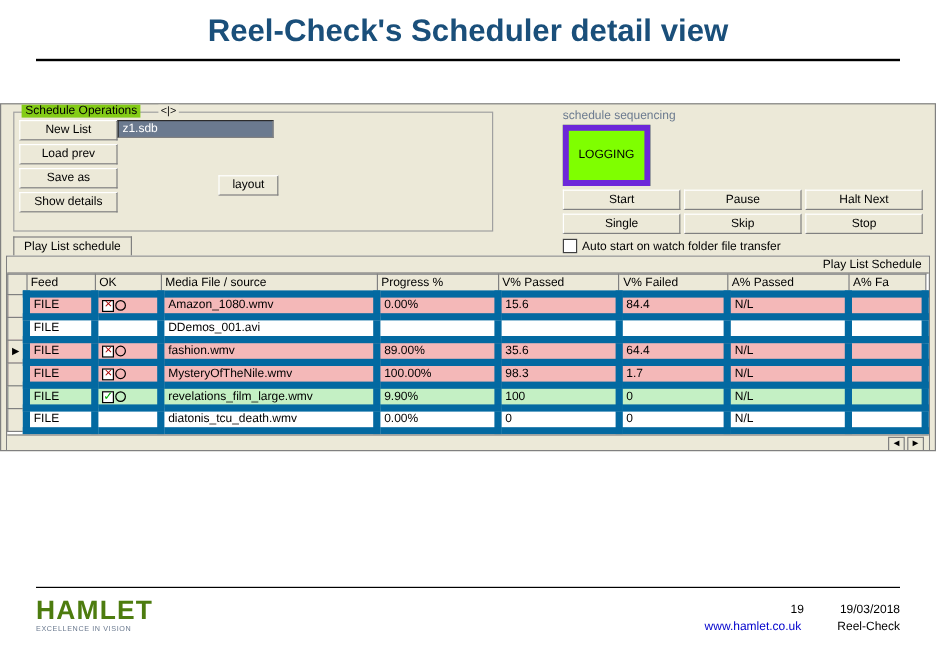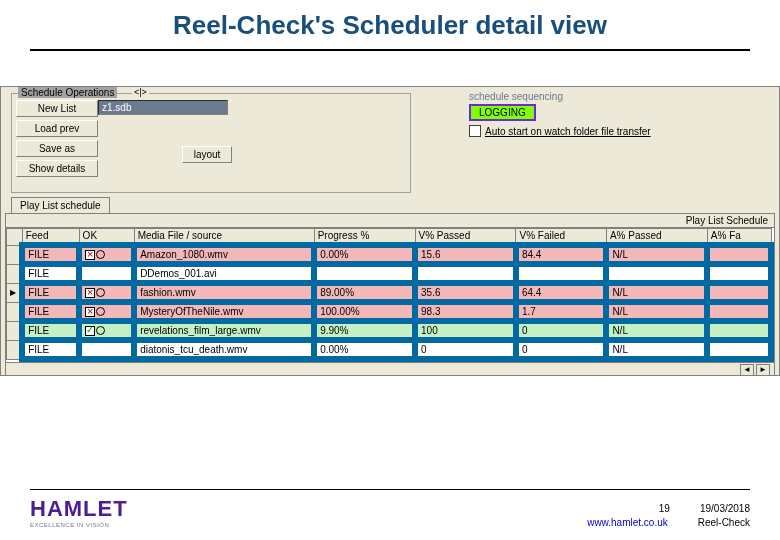--- a/index.html
+++ b/index.html
@@ -1,31 +1,31 @@
 <!DOCTYPE html>
 <html><head>
 <meta charset="utf-8">
 <style>
   * { box-sizing: border-box; margin: 0; padding: 0; }
   body { font-family: Arial, sans-serif; width: 780px; height: 540px; background: #fff; position: relative; }
   .slide-title { color: #1a4f7a; font-size: 26px; font-weight: bold; padding: 10px 30px 8px 30px; text-align: center; }
   .title-underline { height: 2px; background: #000; margin: 0 30px 0 30px; }
   .app-area { margin: 35px 0 0 0; background: #ece9d8; border: 1px solid #808080; font-size: 10px; font-family: Tahoma, sans-serif; position: relative; height: 290px; overflow: hidden; }
   .group { border: 1px solid #a0a0a0; margin: 4px 6px; padding: 6px 4px 4px 4px; position: relative; }
-  .group-label { position: absolute; top: -7px; left: 6px; background: #a3a3a3; padding: 0 3px; font-size: 10px; }
+  .group-label { position: absolute; top: -7px; left: 6px; background: #84cc16; padding: 0 3px; font-size: 10px; }
   .btn { background: #ece9d8; border: 1px solid #808080; border-top-color: #fff; border-left-color: #fff; padding: 2px 6px; font-size: 10px; font-family: Tahoma, sans-serif; cursor: pointer; min-width: 70px; text-align: center; }
   .btn.small { min-width: 50px; }
   .text-field { background: #6b7a8f; color: #fff; border: 1px inset #808080; padding: 1px 3px; font-size: 10px; min-width: 130px; display: inline-block; }
   .nav-ctrl { display: inline-block; font-size: 9px; padding: 0 2px; }
   .seq-label { color: #6b7a8f; font-size: 10px; }
-  .logging { background: #7fff00; border: 2px solid #6d28d9; padding: 1px 8px; font-size: 10px; display: inline-block; }
+  .logging { background: #7fff00; border: 5px solid #6d28d9; padding: 15px 8px; font-size: 10px; display: inline-block; }
   .ops-left { display: flex; flex-direction: column; gap: 3px; width: 82px; }
   .right-controls { position: absolute; right: 10px; top: 4px; width: 300px; }
   .control-grid { display: grid; grid-template-columns: repeat(3, 1fr); gap: 3px; margin-top: 3px; }
-  .auto-row { display: flex; align-items: center; gap: 4px; margin-top: 4px; font-size: 10px; text-decoration: underline; }
+  .auto-row { display: flex; align-items: center; gap: 4px; margin-top: 4px; font-size: 10px; }
   .checkbox { width: 12px; height: 12px; border: 1px solid #404040; background: #fff; display: inline-block; }
   .playlist-tab { display: inline-block; background: #ece9d8; border: 1px solid #808080; border-bottom: none; padding: 2px 8px; font-size: 10px; margin-left: 10px; }
   .table-area { border: 1px solid #808080; background: #fff; margin: 0 4px; position: relative; }
   .table-caption { text-align: right; padding: 1px 6px; font-size: 10px; background: #ece9d8; border-bottom: 1px solid #808080; }
   table { border-collapse: collapse; width: 100%; font-size: 10px; }
   th { background: #ece9d8; border: 1px solid #808080; padding: 1px 3px; font-weight: normal; text-align: left; }
   td { border: 6px solid #0369a1; padding: 1px 3px; height: 15px; }
   td.num { text-align: left; }
   .row-pink { background: #f4b8b8; }
   .row-green { background: #c4f0c4; }
@@ -35,21 +35,21 @@
   .ok-x::before { content: "×"; position: absolute; top: -3px; left: 1px; font-size: 11px; color: #a00; }
   .ok-check::before { content: "✓"; position: absolute; top: -3px; left: 0; font-size: 10px; color: #0a0; }
   .ok-circle { width: 9px; height: 9px; border: 1px solid #000; border-radius: 50%; display: inline-block; }
   .row-sel { width: 14px; background: #ece9d8; border: 1px solid #808080; text-align: center; font-size: 8px; }
   .hscroll { display: flex; justify-content: flex-end; background: #ece9d8; border-top: 1px solid #808080; height: 14px; align-items: center; padding: 0 4px; gap: 2px; }
   .scroll-btn { width: 14px; height: 12px; background: #ece9d8; border: 1px solid #808080; font-size: 8px; text-align: center; line-height: 10px; }
   .footer { position: absolute; bottom: 12px; left: 0; right: 0; padding: 0 30px; }
   .footer-line { height: 1px; background: #000; margin-bottom: 6px; }
   .footer-row { display: flex; justify-content: space-between; align-items: flex-end; font-size: 10px; }
   .logo { display: flex; flex-direction: column; }
-  .logo-main { font-family: 'Arial Black', sans-serif; font-size: 22px; letter-spacing: 1px; color: #4c1d95; font-weight: 900; }
+  .logo-main { font-family: 'Arial Black', sans-serif; font-size: 22px; letter-spacing: 1px; color: #4d7c0f; font-weight: 900; }
   .logo-sub { font-size: 6px; color: #6b7a8f; letter-spacing: 0.5px; }
   .footer-meta { display: flex; flex-direction: column; align-items: flex-end; gap: 3px; }
   .meta-row { display: flex; gap: 30px; font-size: 10px; }
   .link { color: #0000cc; }
 </style>
 </head>
 <body>
 
 <div class="slide-title">Reel-Check's Scheduler detail view</div>
 <div class="title-underline"></div>
@@ -76,20 +76,28 @@
         <button class="btn small">layout</button>
       </div>
     </div>
 
     <div class="right-controls">
       <div style="display:flex; justify-content:space-between; align-items:flex-start;">
         <span class="seq-label">schedule sequencing</span>
       </div>
       <div style="margin:2px 0;">
         <span class="logging">LOGGING</span>
+      </div>
+      <div class="control-grid">
+        <button class="btn">Start</button>
+        <button class="btn">Pause</button>
+        <button class="btn">Halt Next</button>
+        <button class="btn">Single</button>
+        <button class="btn">Skip</button>
+        <button class="btn">Stop</button>
       </div>
       <div class="auto-row">
         <span class="checkbox"></span>
         <span>Auto start on watch folder file transfer</span>
       </div>
     </div>
   </div>
 
   
   <div class="playlist-tab">Play List schedule</div>

